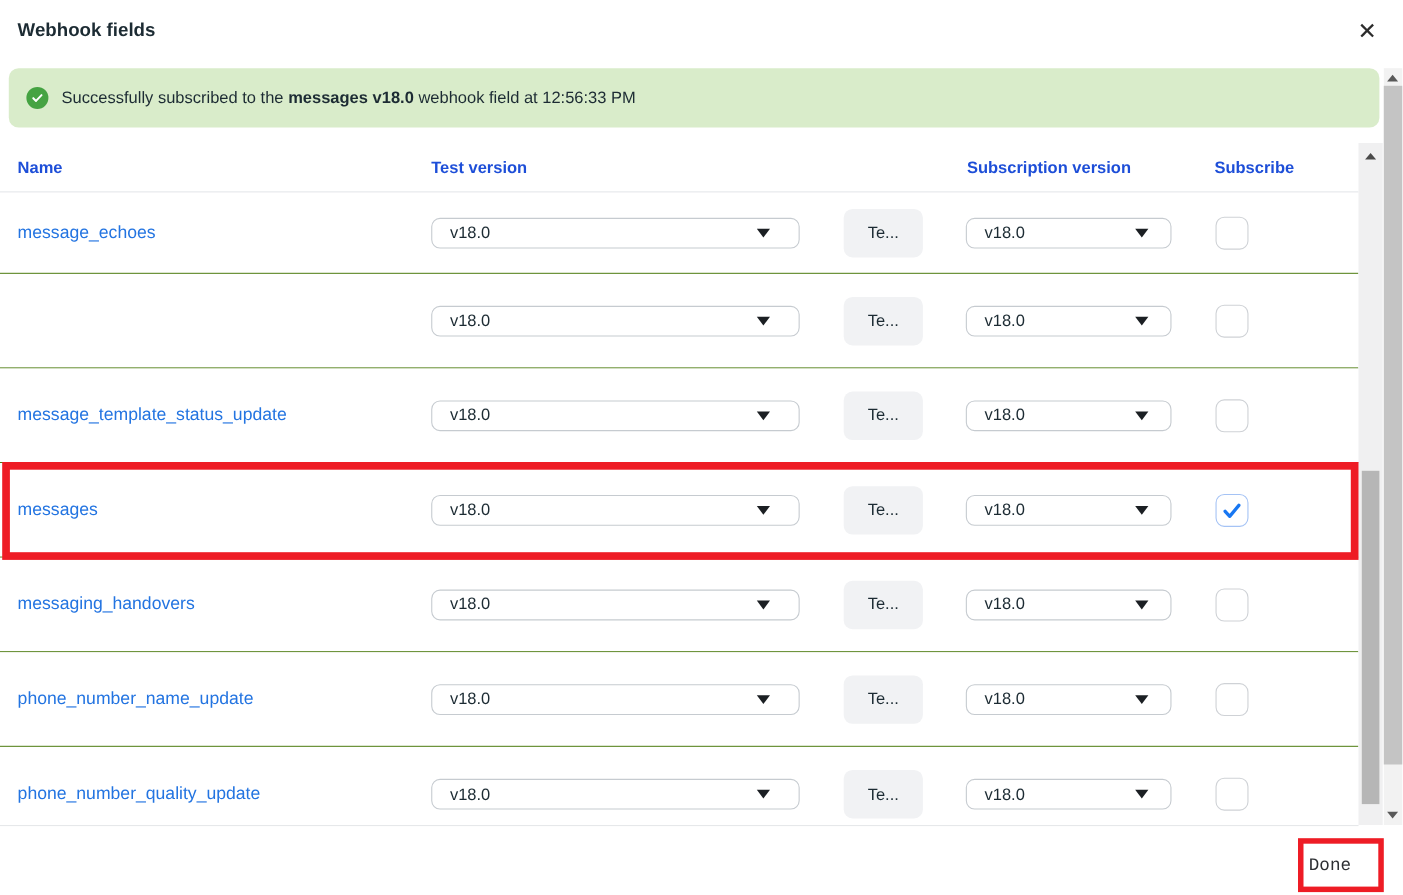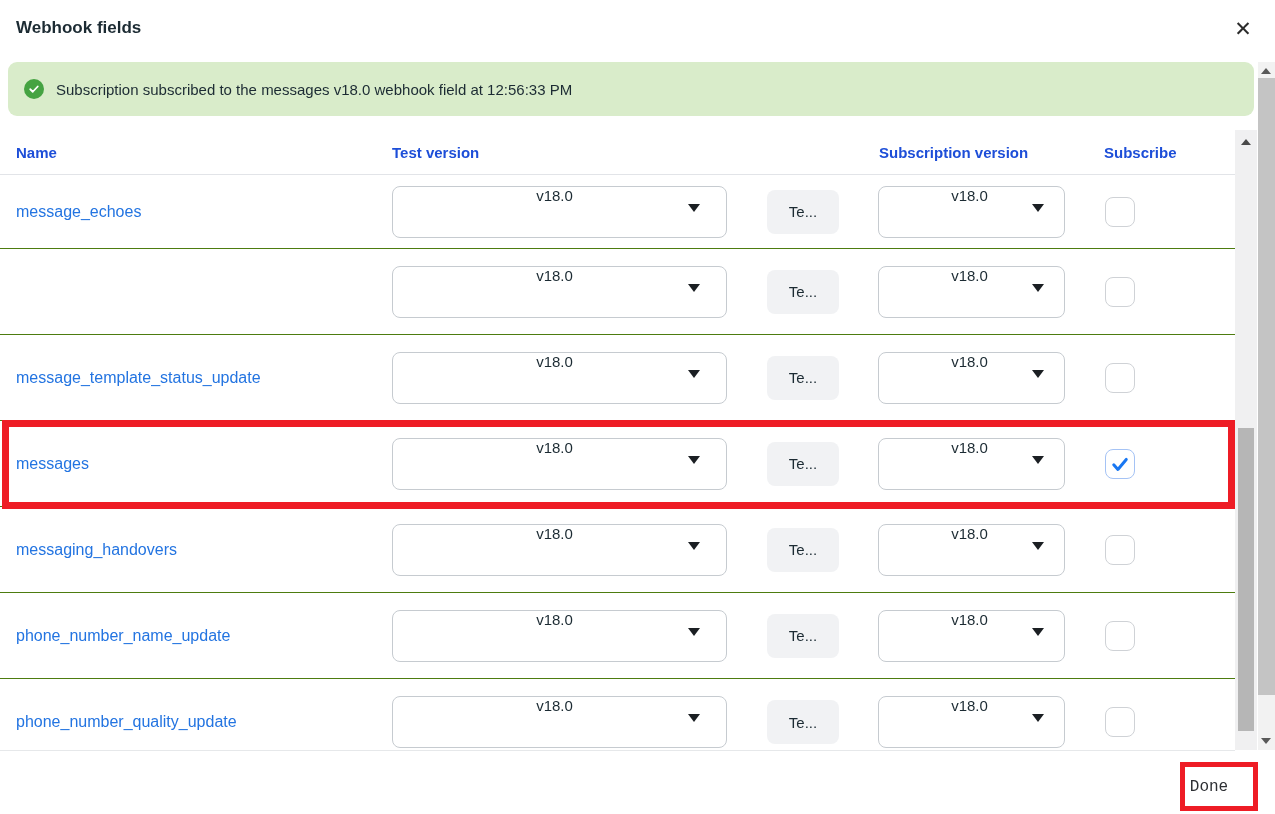--- a/index.html
+++ b/index.html
@@ -12,37 +12,37 @@
   .close-btn { position:absolute; left:1230px; top:16px; width:26px; height:26px; border:none;
                background:transparent; font-size:21px; line-height:26px; color:#2c2c2c;
                cursor:pointer; text-align:center; }
 
   
   .banner { position:absolute; left:8px; top:62px; width:1246px; height:54px; background:#d9ecca;
             border-radius:9px; display:flex; align-items:center; padding-left:16px; }
   .banner-icon { width:20px; height:20px; border-radius:50%; background:#45a342; flex:0 0 20px;
                  display:flex; align-items:center; justify-content:center; margin-right:12px; }
   .banner-text { font-size:15px; color:#1c2b33; }
-  .banner-text b { font-weight:400; }
+  .banner-text b { font-weight:700; }
 
   
   .thead { position:absolute; left:0; top:133px; width:1235px; height:42px; border-bottom:1px solid #e2e4e8; }
   .th { position:absolute; top:11px; font-size:15px; font-weight:700; color:#1d4ed8; }
   .th-name { left:16px; } .th-test { left:392px; } .th-sub { left:879px; } .th-subscribe { left:1104px; }
 
   
   .rows { position:absolute; left:0; top:175px; width:1235px; height:575px; overflow:hidden; }
   .row { position:relative; width:1235px; height:86px; border-bottom:1px solid #4d7c0f; background:#fff; }
   .row:first-child { height:74px; }
   .row:last-child { border-bottom:none; }
   .row-name { position:absolute; left:16px; top:50%; transform:translateY(-50%);
               font-size:16px; color:#2374e1; text-decoration:none; }
-  .dropdown { position:absolute; top:50%; transform:translateY(-50%); height:52px;
+  .dropdown { position:absolute; top:50%; transform:translateY(-50%); height:28px;
               border:1px solid #c6cbd0; border-radius:8px; background:#fff;
-              display:flex; align-items:center; padding:0 16px; font-size:15px; color:#1c2b33; cursor:pointer;flex-direction:column; }
+              display:flex; align-items:center; padding:0 16px; font-size:15px; color:#1c2b33; cursor:pointer; }
   .dd-test { left:392px; width:335px; padding-right:26px; }
   .dd-sub  { left:878px; width:187px; padding-right:20px; }
   .caret { margin-left:auto; width:0; height:0; border-left:6px solid transparent;
            border-right:6px solid transparent; border-top:8px solid #1b1f23; }
   .test-btn { position:absolute; left:767px; top:50%; transform:translateY(-50%); width:72px; height:44px;
               border:none; border-radius:8px; background:#f1f2f4; font-size:15px; color:#1c2b33;
               font-family:inherit; cursor:pointer; }
   .checkbox { position:absolute; left:1105px; top:50%; transform:translateY(-50%); width:30px; height:30px;
               border:1px solid #cfd2d6; border-radius:8px; background:#fff; cursor:pointer;
               display:flex; align-items:center; justify-content:center; }
@@ -80,21 +80,21 @@
 
   <div class="title">Webhook fields</div>
   <button class="close-btn">✕</button>
 
   <div class="banner">
     <span class="banner-icon">
       <svg width="12" height="12" viewBox="0 0 24 24">
           <path d="M4.5 12.5l5 5L19.5 7" stroke="#fff" stroke-width="3.6" fill="none" stroke-linecap="round" stroke-linejoin="round"></path>
         </svg>
     </span>
-    <span class="banner-text"><span>Subscription subscribed to the </span><b>messages v18.0</b><span> webhook field at 12:56:33 PM</span></span>
+    <span class="banner-text"><span>Successfully subscribed to the </span><b>messages v18.0</b><span> webhook field at 12:56:33 PM</span></span>
   </div>
 
   <div class="thead">
     <span class="th th-name">Name</span>
     <span class="th th-test">Test version</span>
     <span class="th th-sub">Subscription version</span>
     <span class="th th-subscribe">Subscribe</span>
   </div>
 
   <div class="rows">

